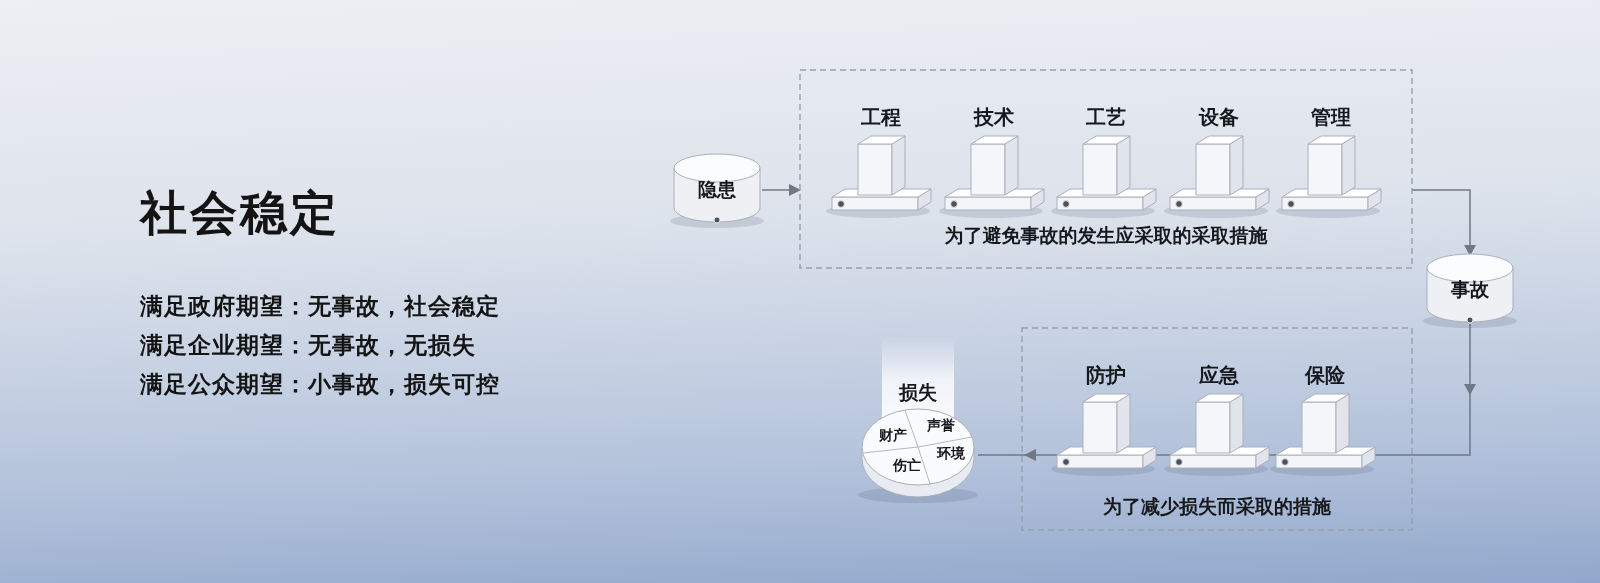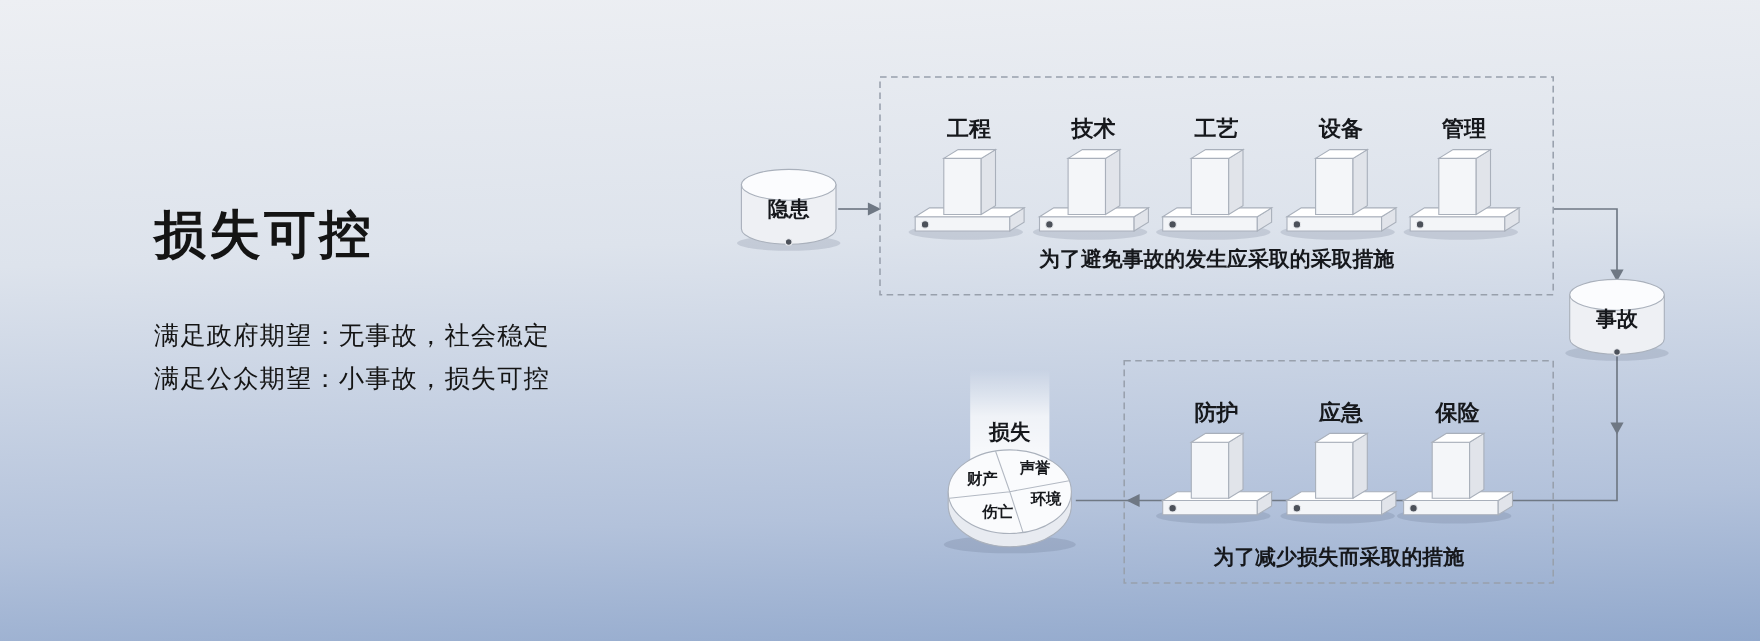--- a/index.html
+++ b/index.html
@@ -4,35 +4,36 @@
 <style>
   html,body{margin:0;padding:0;}
   body{
     width:1600px;height:583px;overflow:hidden;position:relative;
     font-family:"DejaVu Sans","Liberation Sans",sans-serif;
     background:linear-gradient(178deg,#edeff3 0%,#dde3ec 38%,#b3c2db 78%,#91a8cc 100%);
   }
   .left-panel{position:absolute;left:140px;top:182px;color:#141414;}
   .title{font-size:47px;font-weight:800;letter-spacing:3px;margin:0 0 42px 0;}
   .subtitle{font-size:23px;font-weight:700;margin:0 0 48px 0;letter-spacing:1px;}
-  .expectations{font-size:23px;font-weight:400;line-height:39px;letter-spacing:1px;}
+  .expectations{font-size:23px;font-weight:700;line-height:39px;letter-spacing:1px;}
   .diagram{position:absolute;left:0;top:0;}
   svg text{font-family:"DejaVu Sans","Liberation Sans",sans-serif;}
   .shape-label{font-size:20px;font-weight:700;fill:#16181c;text-anchor:middle;}
   .caption{font-size:19px;font-weight:700;fill:#16181c;text-anchor:middle;}
   .cyl-label{font-size:19px;font-weight:700;fill:#16181c;text-anchor:middle;}
   .pie-label{font-size:14px;font-weight:700;fill:#16181c;text-anchor:middle;}
 </style>
 </head>
 <body>
 
 <div class="left-panel">
-  <h1 class="title">损失可控</h1>
+  <h1 class="title">社会稳定</h1>
   <div class="expectations">
     <div>满足政府期望：无事故，社会稳定</div>
+    <div>满足企业期望：无事故，无损失</div>
     <div>满足公众期望：小事故，损失可控</div>
   </div>
 </div>
 
 <svg class="diagram" width="1600" height="583" viewBox="0 0 1600 583">
   <defs>
     <g id="monument">
       <ellipse cx="3" cy="1" rx="52" ry="7" fill="rgba(70,82,104,0.16)"></ellipse>
       <polygon points="-43,-13 43,-13 43,0 -43,0" fill="#f3f5f8" stroke="#a9b0bb" stroke-width="1"></polygon>
       <polygon points="43,-13 56,-21 56,-8 43,0" fill="#e1e4ea" stroke="#a9b0bb" stroke-width="1"></polygon>

